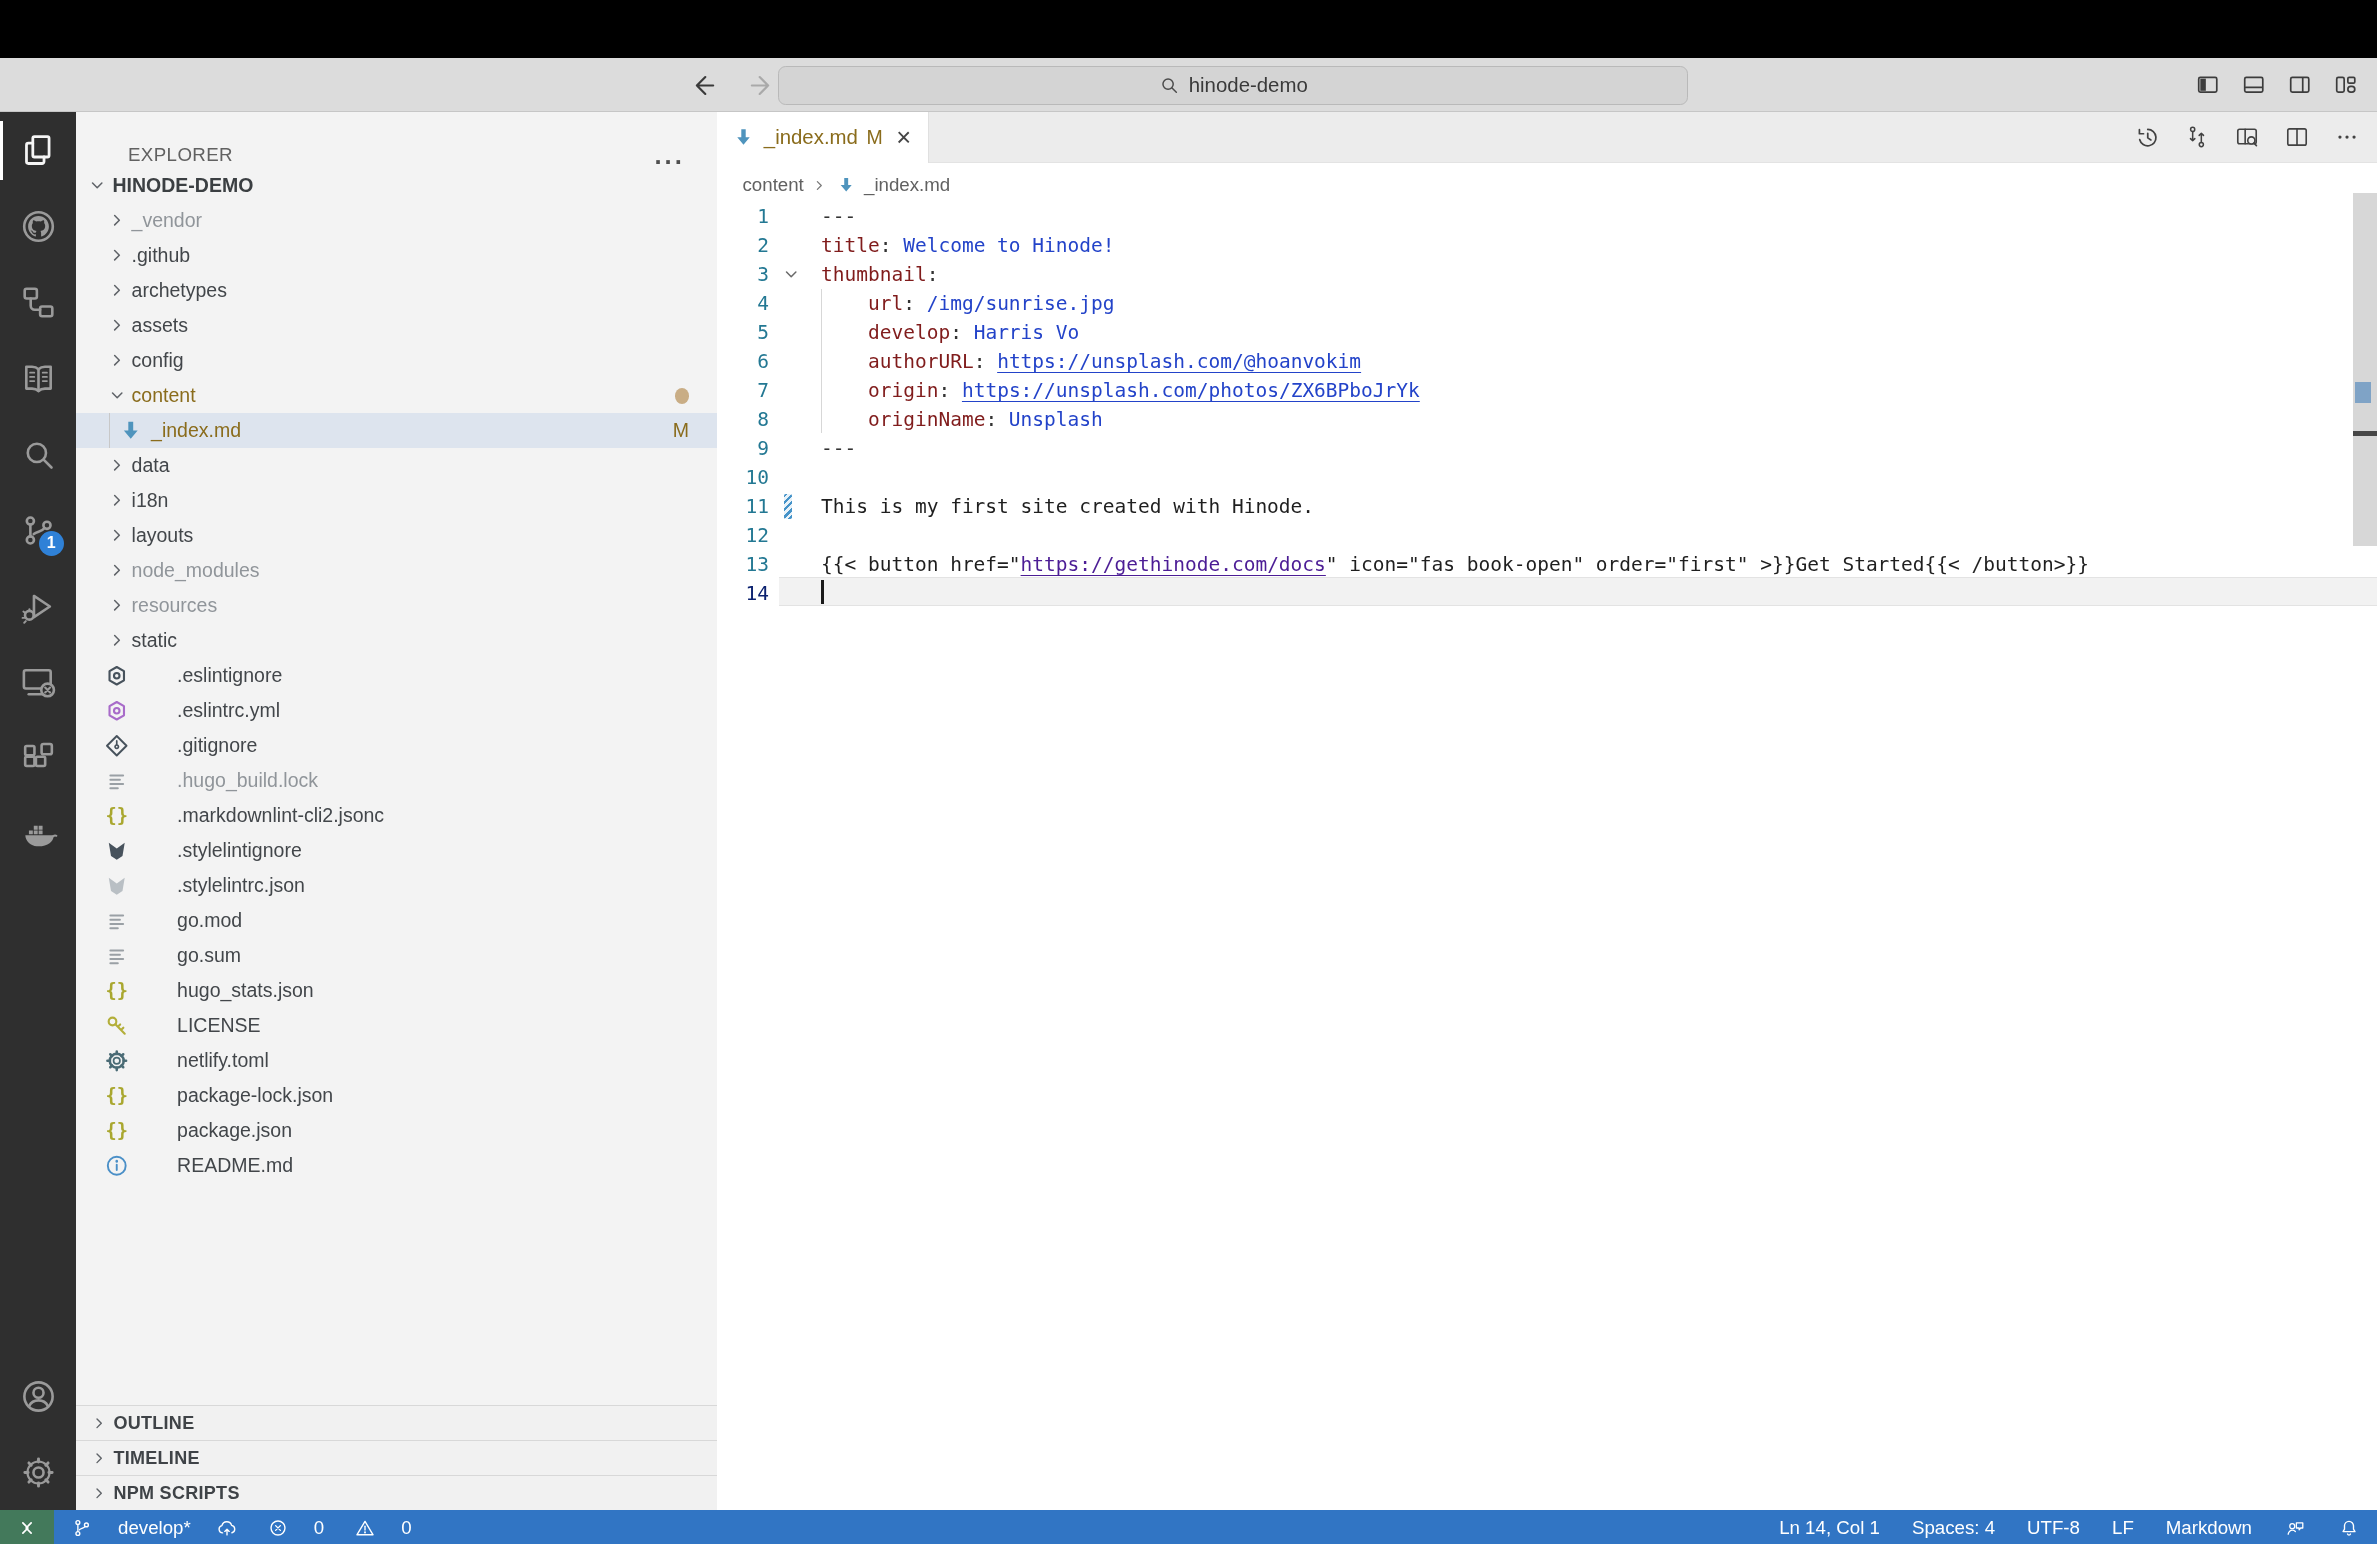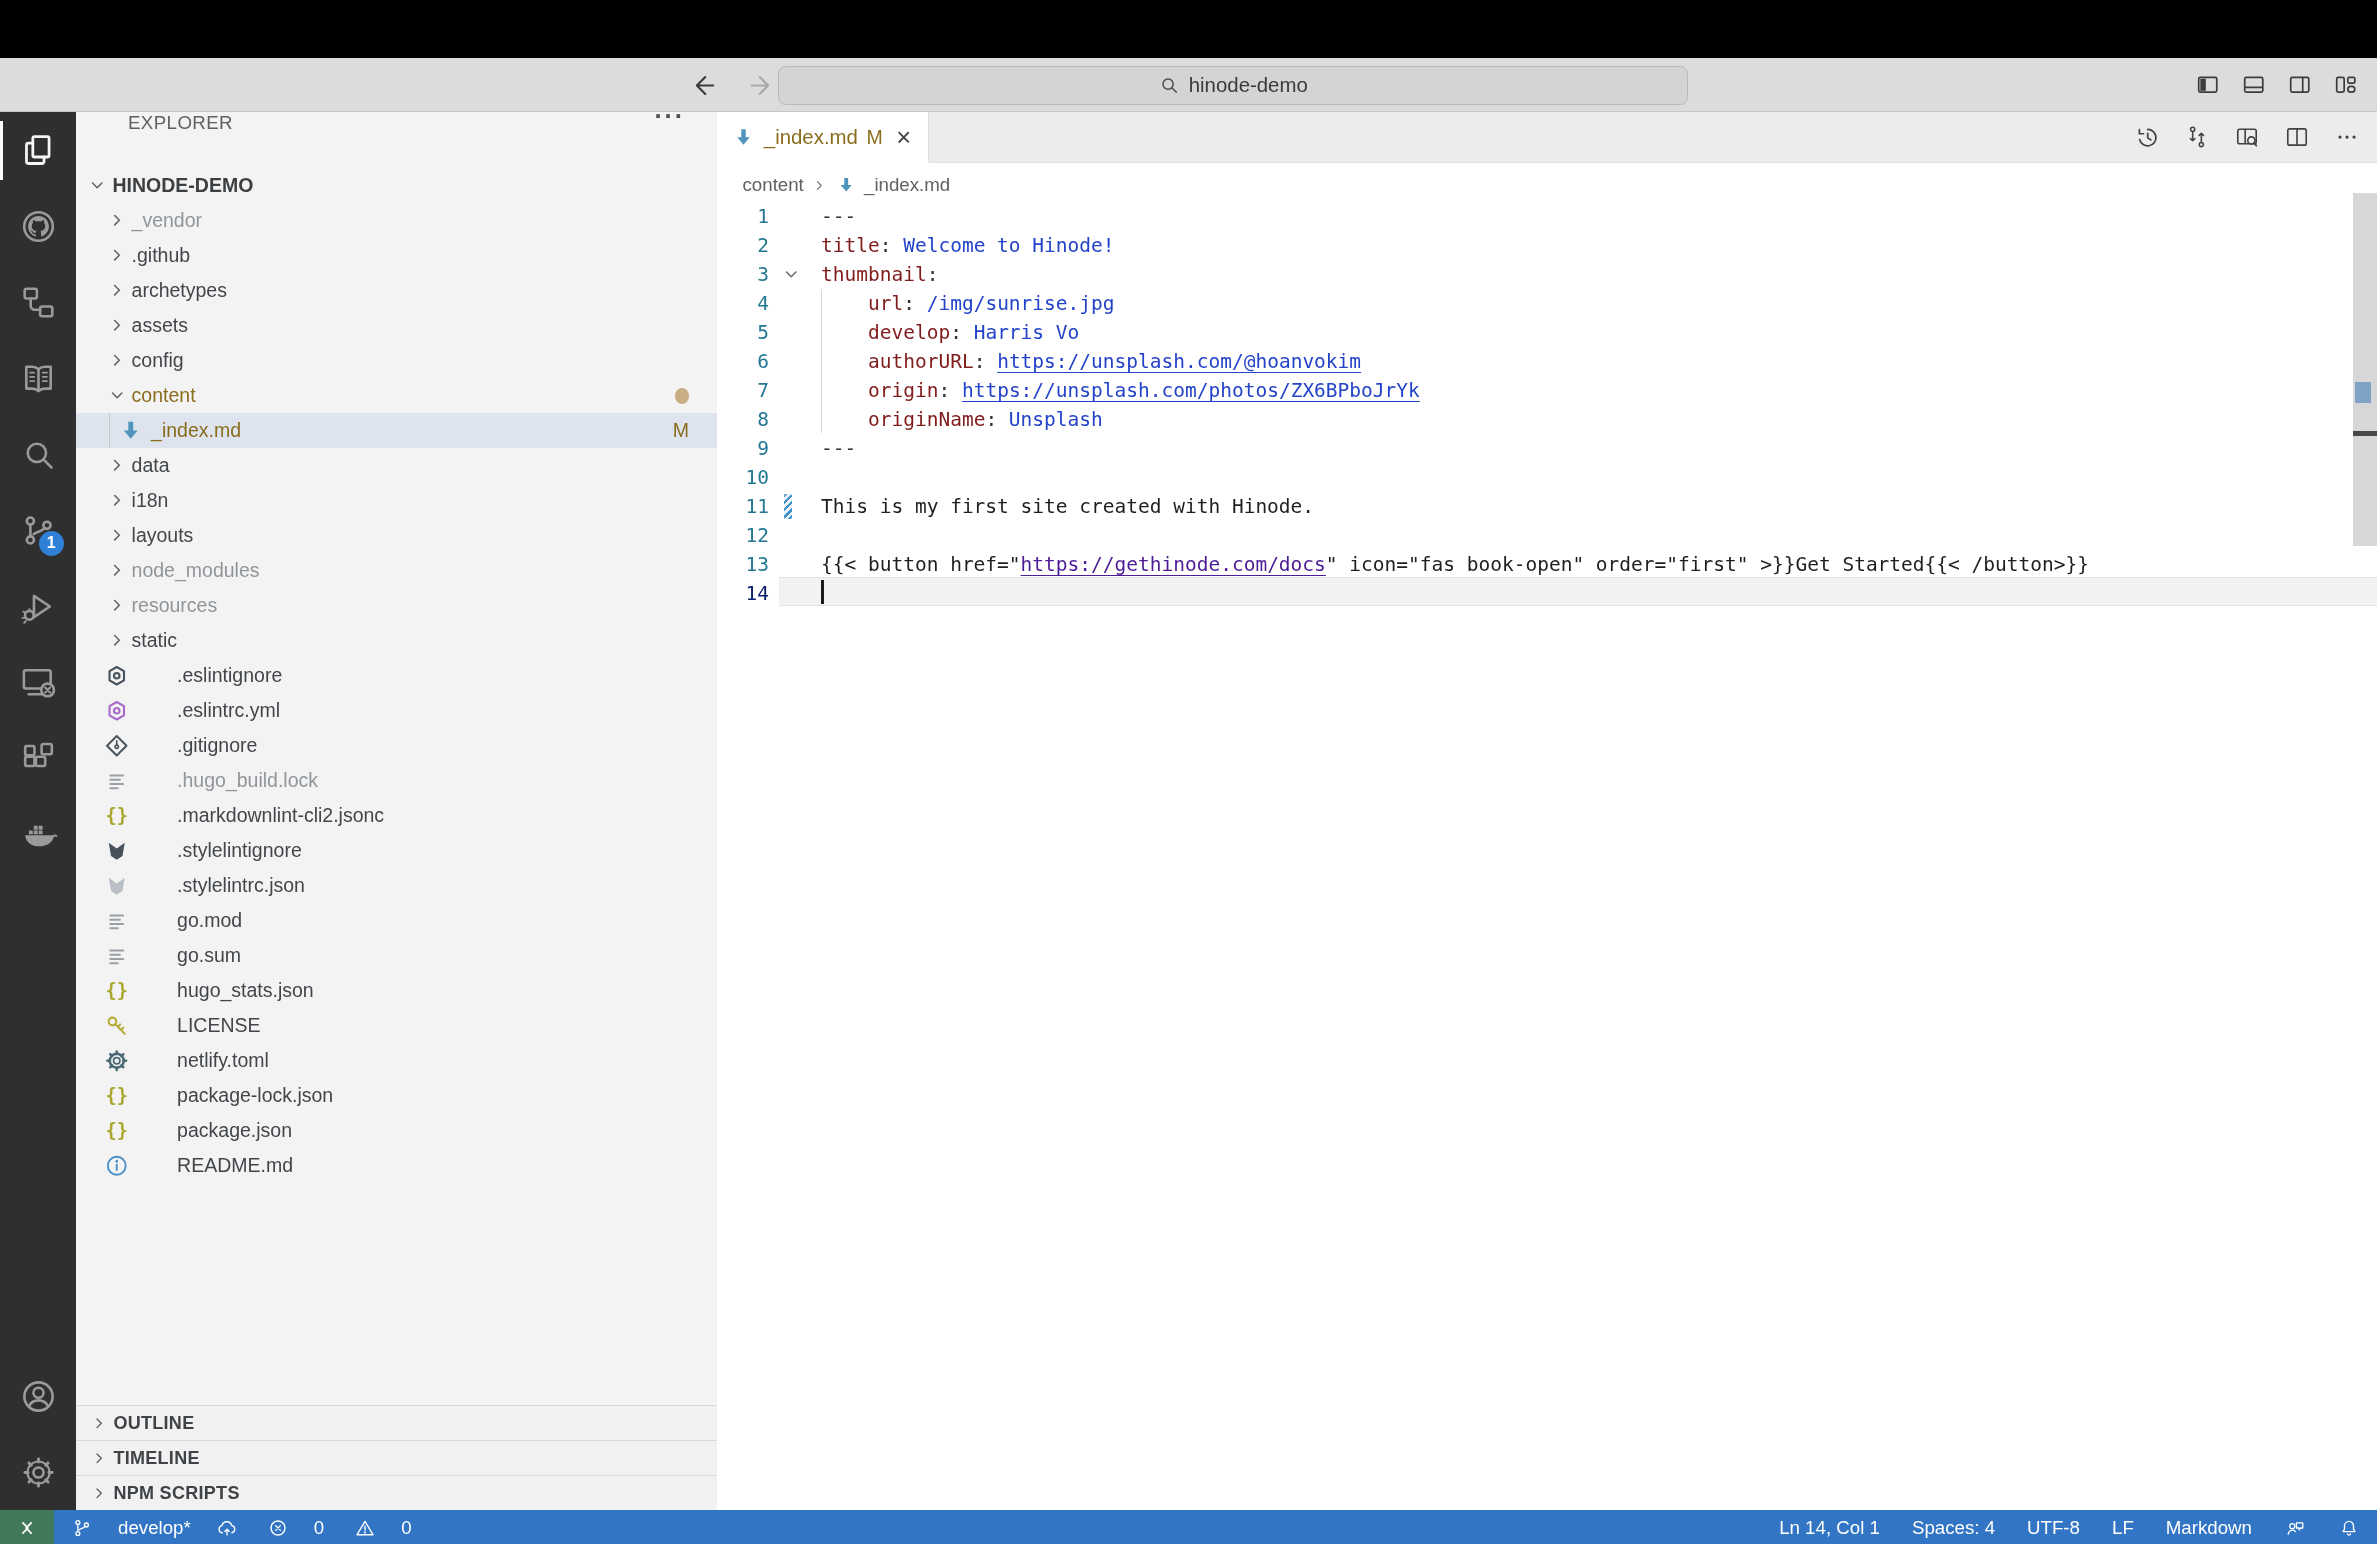--- a/index.html
+++ b/index.html
@@ -37,21 +37,21 @@
   .ab-item.active::before { content:""; position:absolute; left:0; top:8.5px; bottom:8.5px; width:3.4px; background:#ffffff; }
   .ab-badge { position:absolute; right:12px; bottom:12px; min-width:25.5px; height:25.5px; border-radius:12.7px;
     background:#2f81d7; color:#fff; font-size:16px; font-weight:bold;
     display:flex; align-items:center; justify-content:center; }
   .ab-bottom { margin-top:auto; }
 
   
   #sidebar { position:absolute; left:76px; top:112px; width:642px; height:1398px;
     background:#f3f3f3; border-right:0.8px solid #e2e2e2; }
   .sb-header { position:absolute; left:0; top:0; width:100%; height:54px;
-    display:flex; align-items:flex-start; padding:0 32px 0 52px; }
+    display:flex; align-items:flex-end; padding:0 32px 0 52px; }
   .sb-title { font-size:18.7px; color:#616161; letter-spacing:0.4px; }
   .sb-more { margin-left:auto; color:#4f4f4f; font-size:25.5px; font-weight:bold; letter-spacing:1.7px; line-height:8.5px; }
   #tree { position:absolute; left:0; top:56px; width:100%; }
   .trow { position:relative; height:35px; display:flex; align-items:center; font-size:19.5px; color:#42464a; }
   .trow .chev { width:20.4px; height:20.4px; color:#5f6368; flex:0 0 auto; }
   .trow .ficon { width:25.5px; height:25.5px; margin-right:7.6px; flex:0 0 auto; display:flex; align-items:center; justify-content:center; }
   .trow .lbl { white-space:nowrap; }
   .trow.root { padding-left:11px; font-weight:bold; color:#3b3f42; }
   .trow.root .chev { margin-right:5.1px; }
   .trow.folder { padding-left:31px; }

